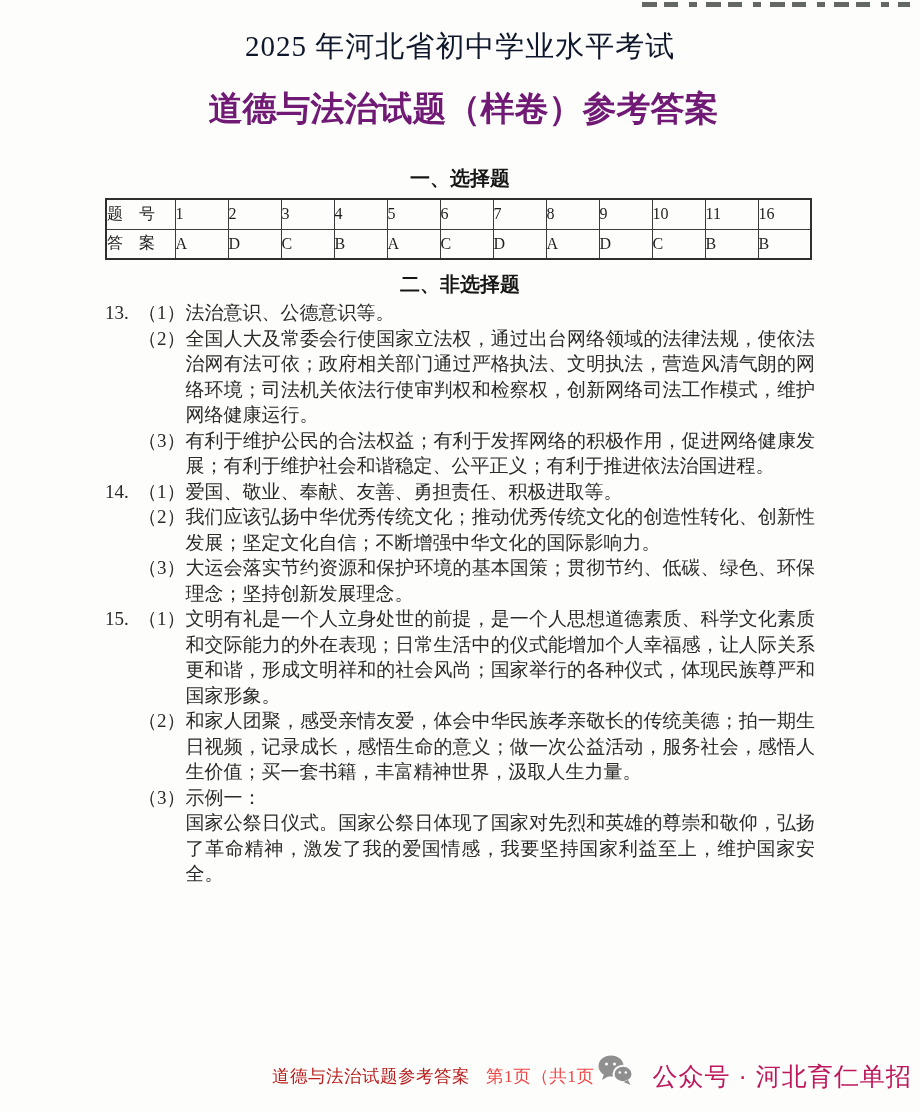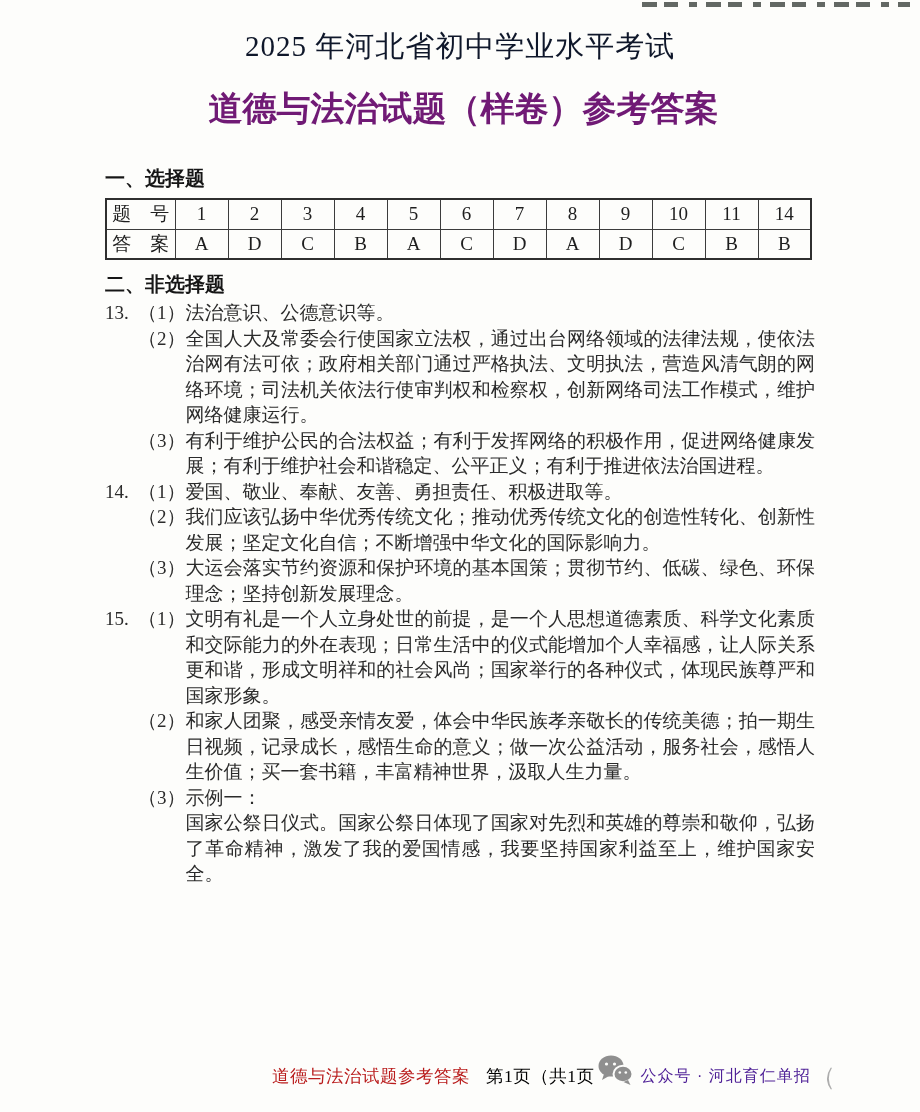--- a/index.html
+++ b/index.html
@@ -49,36 +49,37 @@
     position: absolute;
     top: 167px; left: 105px;
     width: 710px;
   }
   .sec-heading {
     font-family: "Liberation Sans", sans-serif;
     font-weight: bold;
     font-size: 20px;
     color: #161616;
     line-height: 23px;
+    text-align: center;
   }
   .sec-heading.first { margin-bottom: 8px; }
   .sec-heading.second { margin-top: 13px; margin-bottom: 4px; }
 
   table.answers {
     width: 707px;
     border-collapse: collapse;
     border: 2.5px solid #2f2f2f;
     table-layout: fixed;
   }
   table.answers td {
     border: 1.5px solid #3c3c3c;
     height: 30px;
-    text-align: center;
+    text-align: left;
     vertical-align: middle;
-    font-size: 19px;
+    font-size: 16px;
     color: #1e1e1e;
   }
   td.rowlabel { width: 69px; }
 
   .qa { font-size: 19px; line-height: 25.5px; color: #2b2b2b; }
   .question { display: flex; }
   .q-num { flex: none; width: 33px; }
   .q-parts { flex: 1; min-width: 0; }
   .part { display: flex; }
   .p-label { flex: none; }
@@ -99,29 +100,29 @@
   .footer-doc-title {
     margin-left: 272px;
     font-size: 17.5px;
     letter-spacing: .5px;
     color: #b91c1c;
   }
   .footer-page-info {
     margin-left: 16px;
     font-size: 17.5px;
     letter-spacing: .5px;
-    color: #000000;
+    color: #ef4444;
   }
   .wechat-icon { margin-left: 2px; margin-top: -8px; flex: none; }
   .footer-account {
-    margin-left: 8px;
-    font-family: "Liberation Sans", sans-serif;
-    font-size: 16px;
+    margin-left: 20px;
+    font-family: "Liberation Sans", sans-serif;
+    font-size: 25px;
     letter-spacing: 1px;
-    color: #4c1d95;
+    color: #be185d;
   }
   .footer-partial { 
     font-family: "Liberation Sans", sans-serif;
     font-size: 25px; color: #adadad;
   }
 </style>
 </head>
 <body>
 
 <div class="sheet">
@@ -143,21 +144,21 @@
           <td>2</td>
           <td>3</td>
           <td>4</td>
           <td>5</td>
           <td>6</td>
           <td>7</td>
           <td>8</td>
           <td>9</td>
           <td>10</td>
           <td>11</td>
-          <td>14</td>
+          <td>16</td>
         </tr>
         <tr>
           <td class="rowlabel">答　案</td>
           <td>A</td>
           <td>D</td>
           <td>C</td>
           <td>B</td>
           <td>A</td>
           <td>C</td>
           <td>D</td>

